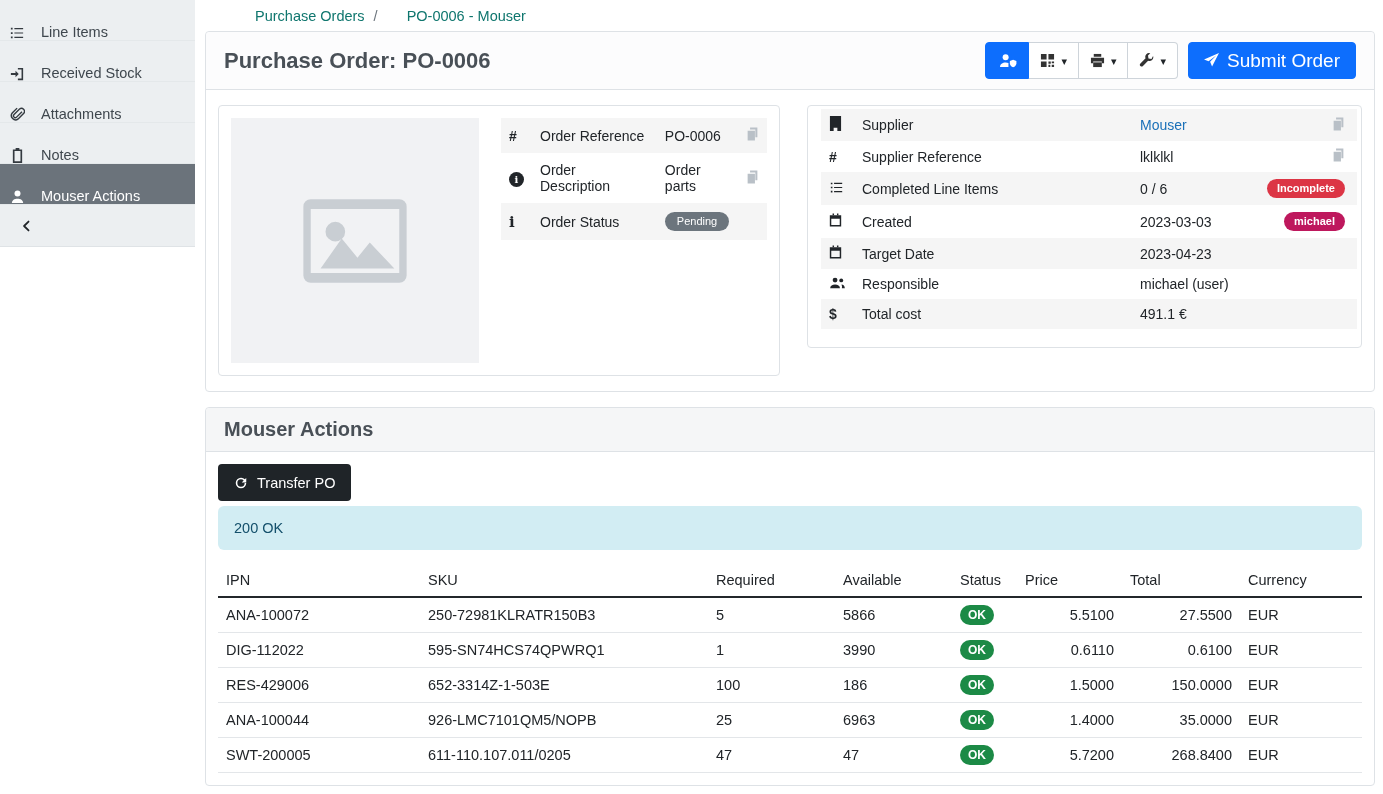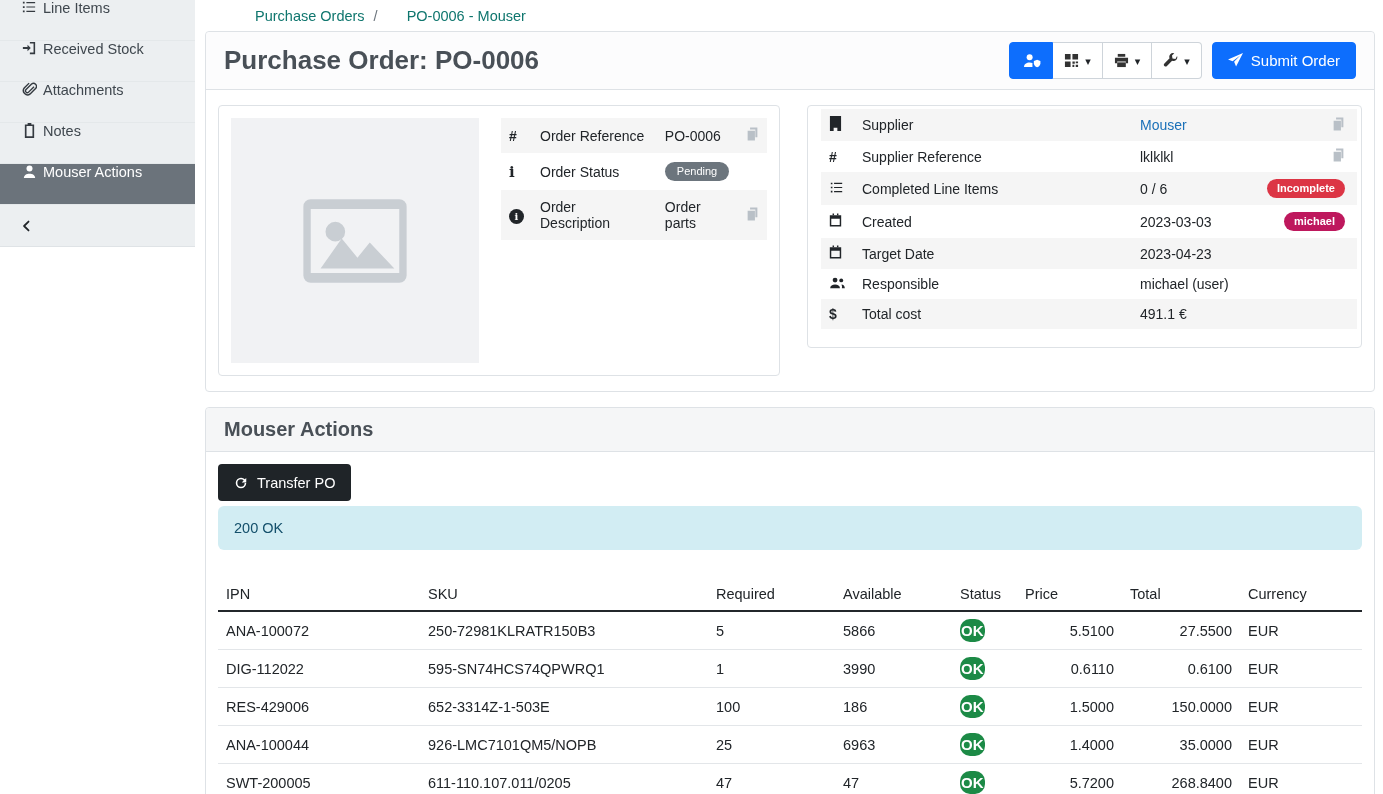--- a/index.html
+++ b/index.html
@@ -6,64 +6,64 @@
   html,body { width: 1383px; height: 794px; overflow: hidden; }
   body {
     font-family: "Liberation Sans", "DejaVu Sans", sans-serif;
     font-size: 14px; color: #212529; background: #fff;
   }
   .app { display: flex; width: 1383px; height: 794px; }
 
   
   .sidebar { flex: 0 0 195px; width: 195px; background: #eceff1; height: fit-content; border-bottom: 1px solid #dfe3e6; }
   .sidebar-item {
-    display: flex; align-items: flex-start; gap: 5px;
-    height: 41px; padding: 0 16px 0 20px;
+    display: flex; align-items: flex-end; gap: 15px;
+    height: 41px; padding: 0 16px 0 8px;
     color: #3f474e; font-size: 14.5px; cursor: pointer;
     border-bottom: 1px solid #e4e8ea;
   }
   .sidebar-item .icon { width: 18px; display: flex; justify-content: center; color: #343a40; }
   .sidebar-item.active { background: #6b737b; color: #fff; }
   .sidebar-item.active .icon { color: #fff; }
   .sidebar-collapse { height: 41px; display: flex; align-items: center; padding: 0 20px; cursor: pointer; }
 
   
   .main { flex: 1; padding: 0 8px 0 10px; overflow: hidden; }
   .breadcrumb { display: flex; align-items: center; gap: 9px; padding: 8px 0 7px 30px; font-size: 14.5px; }
   .breadcrumb a { color: #0f766e; text-decoration: none; cursor: pointer; margin-left: 20px; }
   .breadcrumb .sep { color: #6c757d; }
 
   .panel { border: 1px solid #dee2e6; border-radius: 4px; background: #fff; margin-bottom: 15px; }
   .panel-header {
     display: flex; justify-content: space-between; align-items: center;
     padding: 10px 18px; border-bottom: 1px solid #dee2e6; border-radius: 4px 4px 0 0;
     background: #fcfcfd;
   }
-  .panel-header h1 { font-size: 26px; font-weight: 700; color: #495057; }
+  .panel-header h1 { font-size: 22px; font-weight: 700; color: #495057; }
   .panel-header.gray { background: #f5f6f7; }
   .panel-header h2 { font-size: 20px; font-weight: 700; color: #495057; }
 
   
   .header-actions { display: flex; align-items: center; }
   .btn-group { display: flex; }
   .icon-btn {
     height: 37px; min-width: 44px; padding: 0 11px;
     background: #fff; border: 1px solid #ced4da;
     display: flex; align-items: center; justify-content: center; gap: 6px;
     cursor: pointer;
   }
   .btn-group .icon-btn + .icon-btn { border-left: none; }
   .btn-group .icon-btn:first-child { border-radius: 4px 0 0 4px; }
   .btn-group .icon-btn:last-child { border-radius: 0 4px 4px 0; }
   .icon-btn.primary { background: #0d6efd; border-color: #0d6efd; }
   .caret-down::after { content: "▾"; font-size: 11px; color: #212529; line-height: 1; }
   .submit-btn {
     margin-left: 10px; height: 37px; padding: 0 15px;
     background: #0d6efd; color: #fff; border: 1px solid #0d6efd; border-radius: 4px;
-    font-size: 15px; display: flex; align-items: center; gap: 8px; cursor: pointer;
+    font-size: 19px; display: flex; align-items: center; gap: 8px; cursor: pointer;
     font-family: inherit;
   }
 
   
   .details { display: flex; align-items: flex-start; padding: 15px 12px; gap: 27px; }
   .details-box { border: 1px solid #dee2e6; border-radius: 4px; background: #fff; }
   .details-left { flex: 0 0 562px; display: flex; gap: 22px; padding: 12px; }
   .details-right { flex: 1; padding: 3px 4px 18px 13px; }
   .image-placeholder {
     width: 248px; height: 245px; background: #f1f2f4;
@@ -94,32 +94,32 @@
   .info-circle-icon::after { content: "i"; color: #fff; font-family: "DejaVu Serif", serif; font-weight: 700; font-size: 10px; }
 
   
   .badge {
     display: inline-block; border-radius: 10px; padding: 4px 10px;
     font-size: 11px; font-weight: 700; color: #fff; line-height: 1; white-space: nowrap;
   }
   .badge.gray { background: #6c757d; font-weight: 400; padding: 4px 12px; }
   .badge.red { background: #dc3545; }
   .badge.black { background: #be185d; }
-  .badge.green { background: #1c8a46; padding: 4px 1px; font-size: 15px; }
+  .badge.green { background: #1c8a46; padding: 4px 8px; font-size: 12px; }
 
   
   .actions-body { padding: 12px; }
   .transfer-btn {
     background: #1f2428; color: #fff; border: none; border-radius: 4px;
     padding: 16px 16px; height: 37px; font-size: 14.5px;
     display: inline-flex; align-items: center; gap: 9px; cursor: pointer;
     font-family: inherit;
   }
   .alert-info {
-    margin: 5px 0 28px 0; background: #d2edf3; color: #14506b;
+    margin: 5px 0 14px 0; background: #d2edf3; color: #14506b;
     border-radius: 6px; padding: 14px 16px; font-size: 14.5px;
   }
 
   .parts-table { width: 100%; border-collapse: collapse; font-size: 14.5px; table-layout: fixed; }
   .parts-table th {
     text-align: left; font-weight: 400; padding: 8px; color: #212529;
     border-bottom: 2px solid #23272b;
   }
   .parts-table td { padding: 7px 8px; border-bottom: 1px solid #e3e6e9; }
   .parts-table th:nth-child(1) { width: 202px; }
@@ -268,35 +268,35 @@
                 <td class="kv-label">Order Reference</td>
                 <td class="kv-value">PO-0006</td>
                 <td class="kv-copy">
                   <svg width="13" height="14" viewBox="0 0 16 16" fill="currentColor" style="display:inline-block">
                         <path d="M5 0h9v12h-2.5V2.5H5z"></path>
                         <path d="M2 4h9v12H2z"></path>
                       </svg>
                 </td>
               </tr>
               <tr>
-                <td class="kv-icon"><span class="gi info-icon"></span></td>
-                <td class="kv-label">Order Status</td>
-                <td class="kv-value"><span class="badge gray">Pending</span></td>
-                <td class="kv-copy"></td>
-              </tr>
-              <tr>
                 <td class="kv-icon"><span class="gi info-circle-icon"></span></td>
                 <td class="kv-label">Order Description</td>
                 <td class="kv-value">Order parts</td>
                 <td class="kv-copy">
                   <svg width="13" height="14" viewBox="0 0 16 16" fill="currentColor" style="display:inline-block">
                         <path d="M5 0h9v12h-2.5V2.5H5z"></path>
                         <path d="M2 4h9v12H2z"></path>
                       </svg>
                 </td>
+              </tr>
+              <tr>
+                <td class="kv-icon"><span class="gi info-icon"></span></td>
+                <td class="kv-label">Order Status</td>
+                <td class="kv-value"><span class="badge gray">Pending</span></td>
+                <td class="kv-copy"></td>
               </tr>
             </tbody>
               </table>
           </div>
         </div>
 
         <div class="details-box details-right">
           <table class="kv-table kv-right">
             <tbody>
                 <tr>

